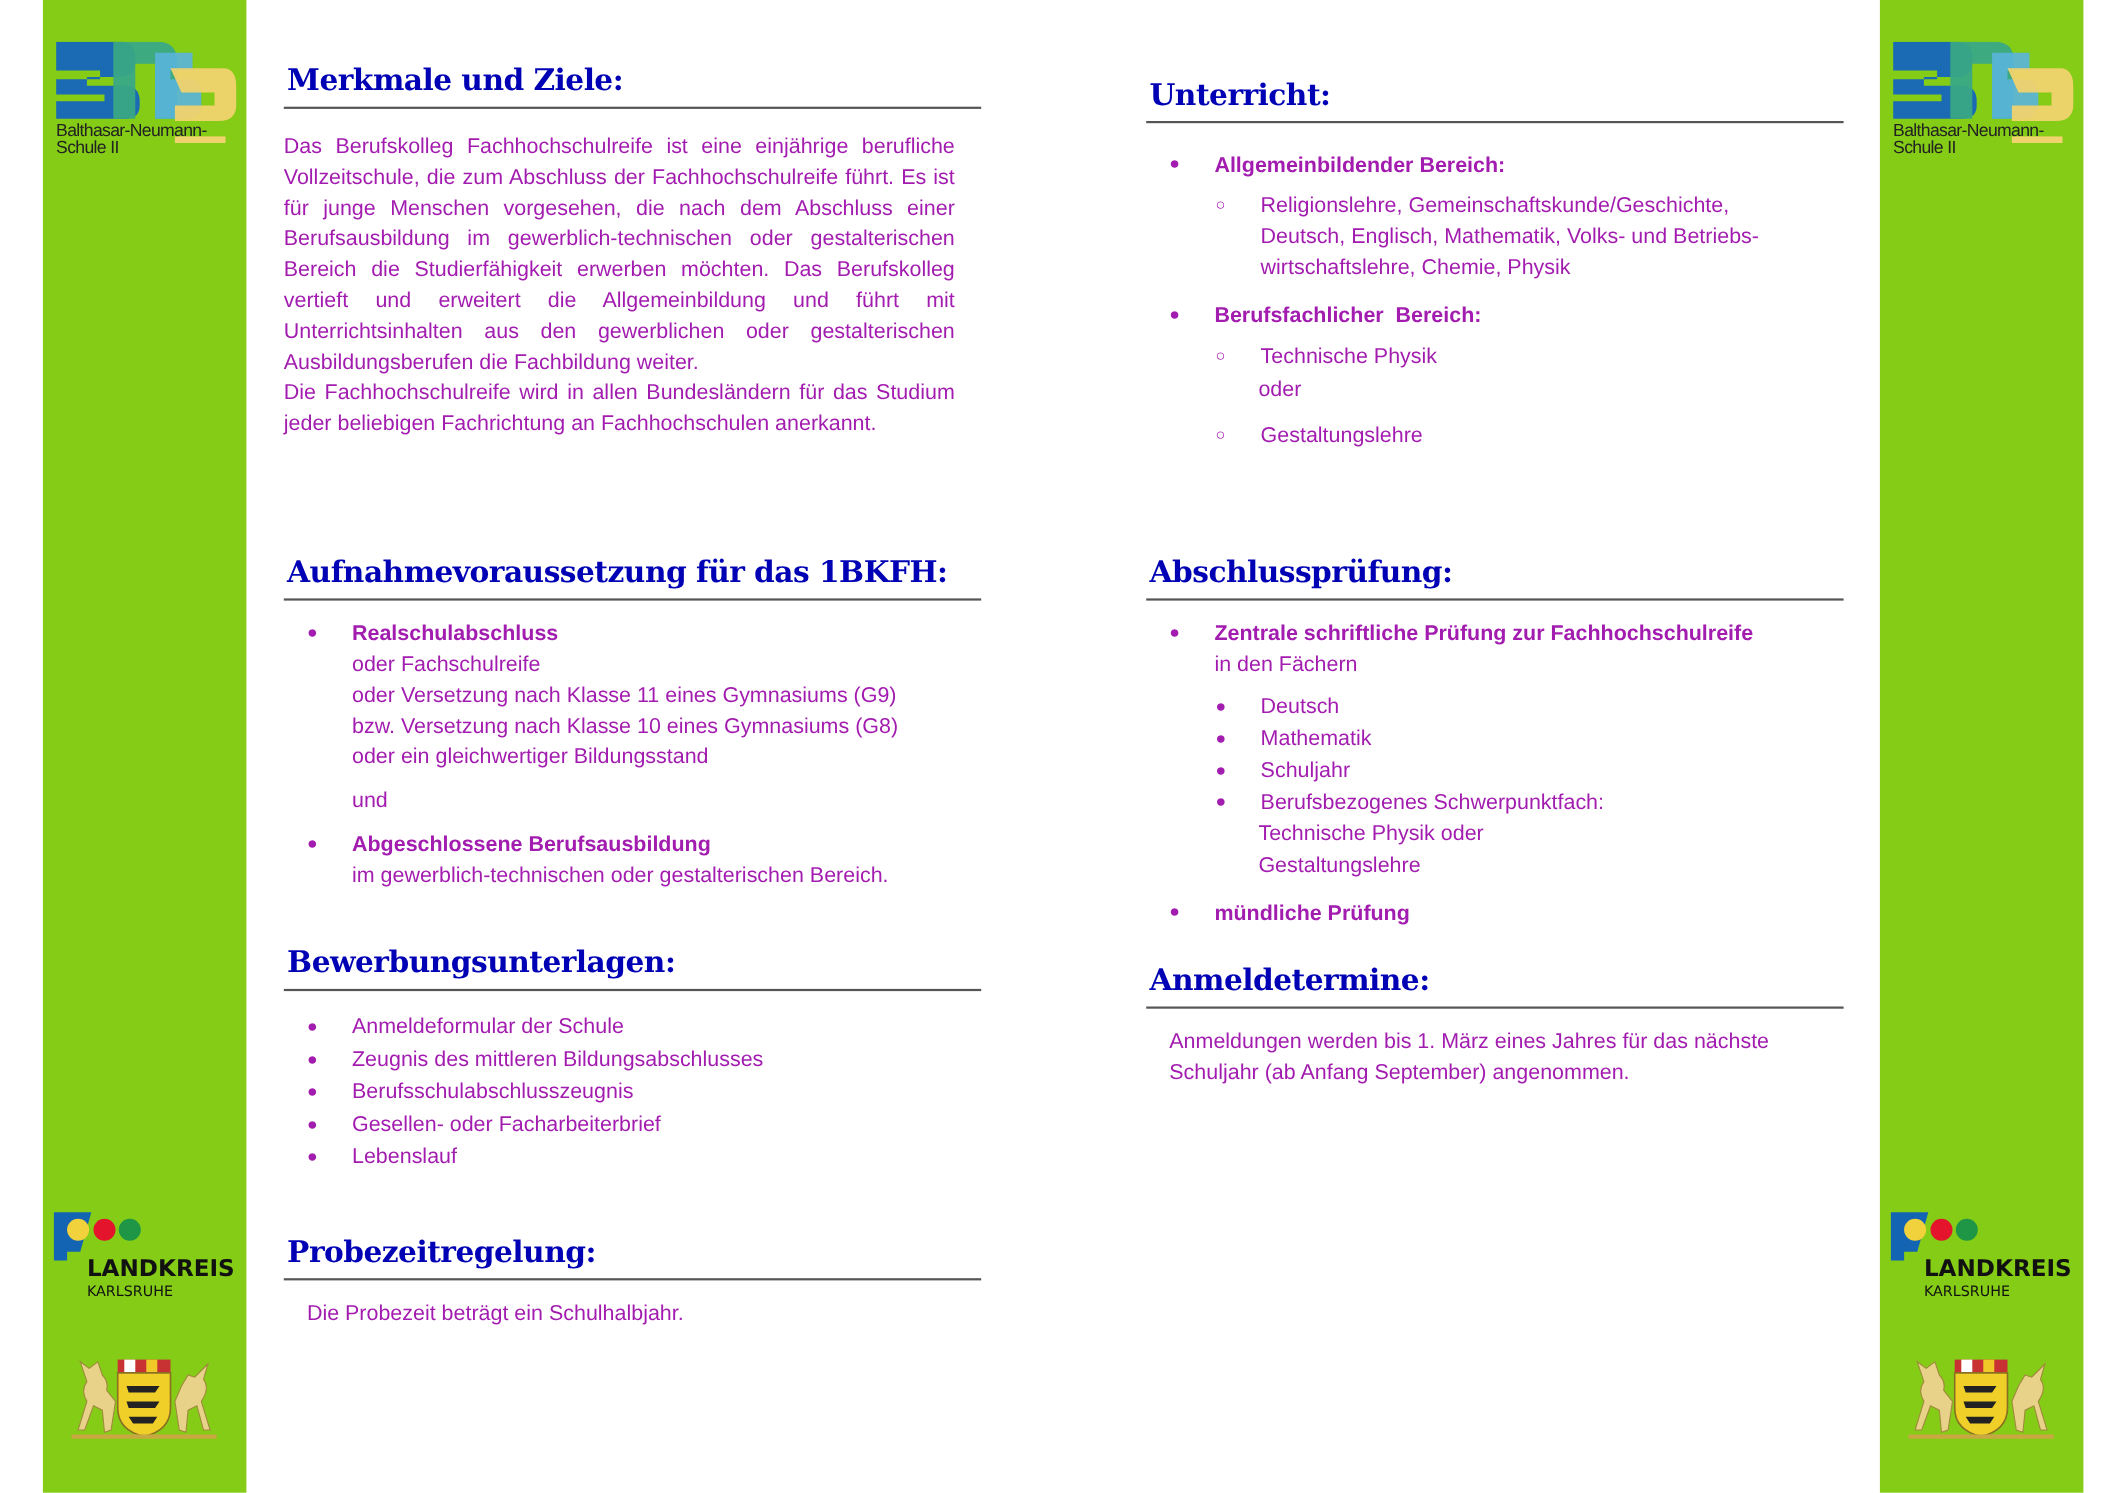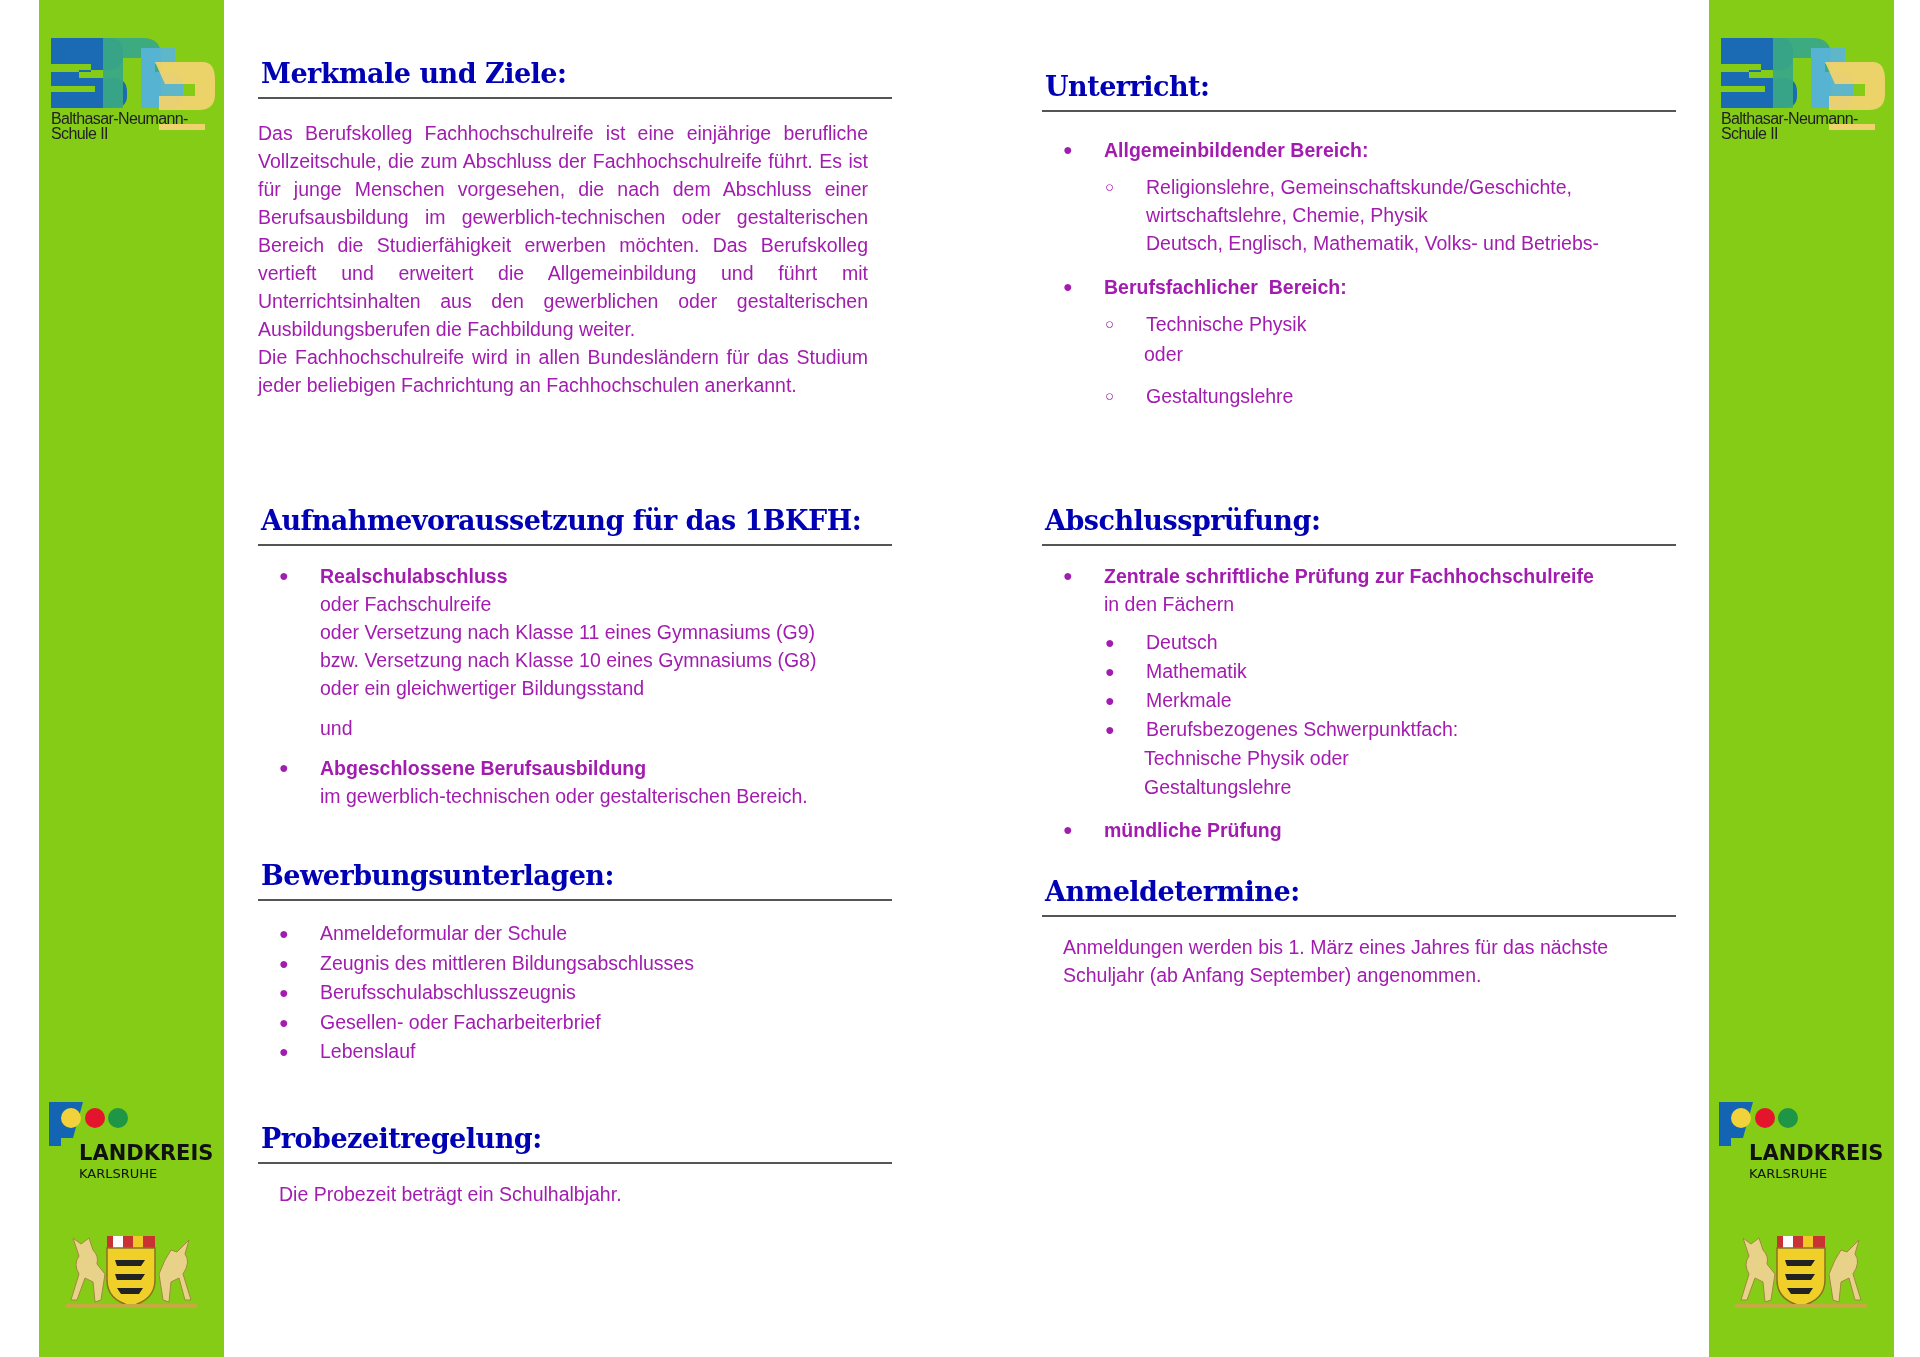--- a/index.html
+++ b/index.html
@@ -158,22 +158,22 @@
     <h2 class="h">Unterricht:</h2>
     <div class="rule"></div>
     <div class="body" style="margin-top:24px;">
       <div class="li">
         <span class="bullet">●</span>
         <span class="bold">Allgemeinbildender Bereich:</span>
       </div>
       <div class="li sub circ" style="margin-top:9px;">
         <span class="bullet">○</span>
         <div>Religionslehre, Gemeinschaftskunde/Geschichte,</div>
+        <div>Deutsch, Englisch, Mathematik, Volks- und Betriebs-</div>
         <div>wirtschaftslehre, Chemie, Physik</div>
-        <div>Deutsch, Englisch, Mathematik, Volks- und Betriebs-</div>
       </div>
       <div class="li" style="margin-top:16px;">
         <span class="bullet">●</span>
         <span class="bold" style="white-space:pre;">Berufsfachlicher  Bereich:</span>
       </div>
       <div class="li sub circ" style="margin-top:9px;">
         <span class="bullet">○</span>
         <span>Technische Physik</span>
       </div>
       <div class="sub-indent" style="margin-top:2px; padding-left:102px;">oder</div>
@@ -189,21 +189,21 @@
     <div class="rule"></div>
     <div class="body" style="margin-top:16px;">
       <div class="li">
         <span class="bullet">●</span>
         <div class="bold">Zentrale schriftliche Prüfung zur Fachhochschulreife</div>
         <div>in den Fächern</div>
       </div>
       <div style="margin-top:10px; line-height:29px;">
         <div class="li sub"><span class="bullet">●</span><span>Deutsch</span></div>
         <div class="li sub"><span class="bullet">●</span><span>Mathematik</span></div>
-        <div class="li sub"><span class="bullet">●</span><span>Merkmale</span></div>
+        <div class="li sub"><span class="bullet">●</span><span>Schuljahr</span></div>
         <div class="li sub"><span class="bullet">●</span><span>Berufsbezogenes Schwerpunktfach:</span></div>
         <div class="sub-indent" style="padding-left:102px;">Technische Physik oder</div>
         <div class="sub-indent" style="padding-left:102px;">Gestaltungslehre</div>
       </div>
       <div class="li" style="margin-top:14px;">
         <span class="bullet">●</span>
         <span class="bold">mündliche Prüfung</span>
       </div>
     </div>
   </section>

